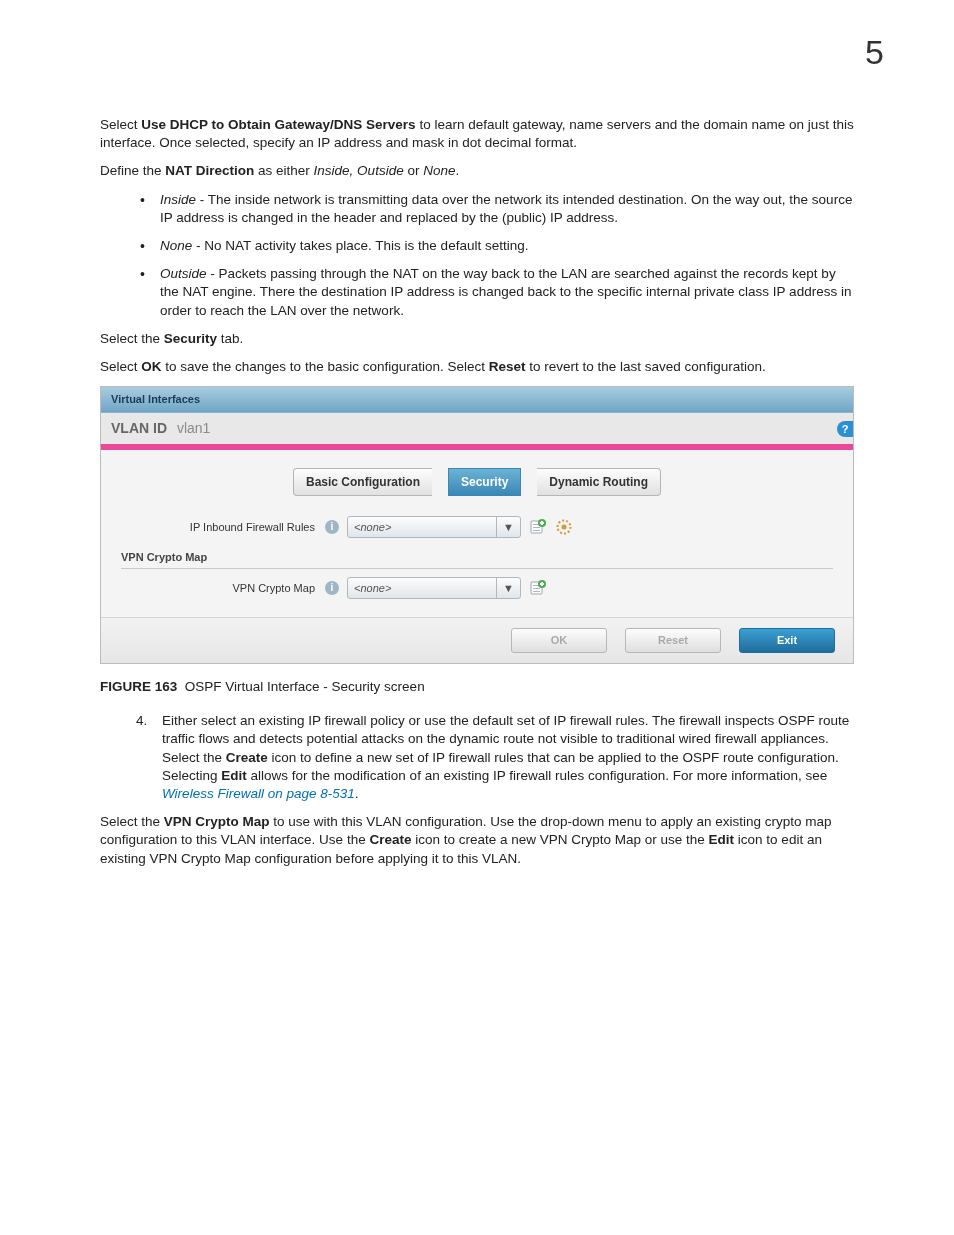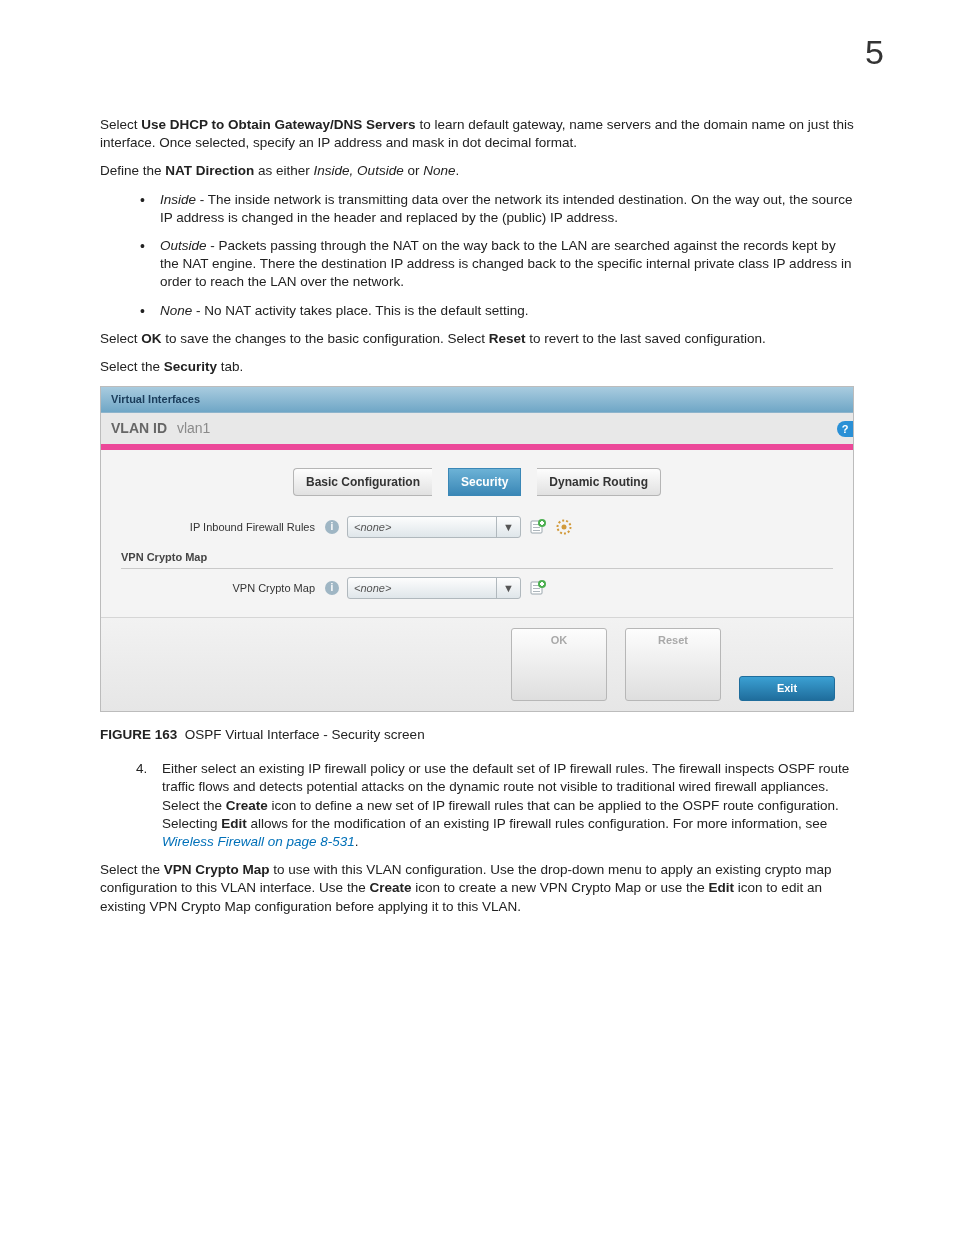--- a/index.html
+++ b/index.html
@@ -146,21 +146,20 @@
     font-size: 11px;
     border: 1px solid #b7b7b7;
     border-radius: 3px;
     background: linear-gradient(#fdfdfd, #dedede);
   }
   .pbtn.disabled { color: #a9a9a9; }
   .pbtn.exit {
     color: #fff;
     background: linear-gradient(#3ba0d3, #1f6d9c);
     border-color: #1f6d9c;
-    margin-top: 48px;
   }
 
   .figcap { margin: 10px 0 16px 0; }
   .ol4 { display: flex; gap: 8px; margin: 0 0 10px 36px; }
   .ol4 .n { min-width: 18px; }
 </style>
 </head>
 <body>
 
 <div class="page-num">5</div>
@@ -170,30 +169,30 @@
 <p>
   <span>Select </span><span class="bold">Use DHCP to Obtain Gateway/DNS Servers</span><span> to learn default gateway, name servers and the domain name on just this interface. Once selected, specify an IP address and mask in dot decimal format.</span>
 </p>
 
 <p>
   <span>Define the </span><span class="bold">NAT Direction</span><span> as either </span><span class="italic">Inside, Outside</span><span> or </span><span class="italic">None</span><span>.</span>
 </p>
 
 <ul class="bullets">
   <li><span class="italic">Inside</span><span> - The inside network is transmitting data over the network its intended destination. On the way out, the source IP address is changed in the header and replaced by the (public) IP address.</span></li>
+  <li><span class="italic">None</span><span> - No NAT activity takes place. This is the default setting.</span></li>
   <li><span class="italic">Outside</span><span> - Packets passing through the NAT on the way back to the LAN are searched against the records kept by the NAT engine. There the destination IP address is changed back to the specific internal private class IP address in order to reach the LAN over the network.</span></li>
-  <li><span class="italic">None</span><span> - No NAT activity takes place. This is the default setting.</span></li>
 </ul>
 
 <p>
+  <span>Select the </span><span class="bold">Security</span><span> tab.</span>
+</p>
+
+<p>
   <span>Select </span><span class="bold">OK</span><span> to save the changes to the basic configuration. Select </span><span class="bold">Reset</span><span> to revert to the last saved configuration.</span>
-</p>
-
-<p>
-  <span>Select the </span><span class="bold">Security</span><span> tab.</span>
 </p>
 
 <div class="panel">
   <div class="panel-titlebar">Virtual Interfaces</div>
   <div class="panel-subbar">
     <div>
       <span class="vlabel">VLAN ID</span>
       <span class="vval">vlan1</span>
     </div>
     <div class="help-icon">?</div>

